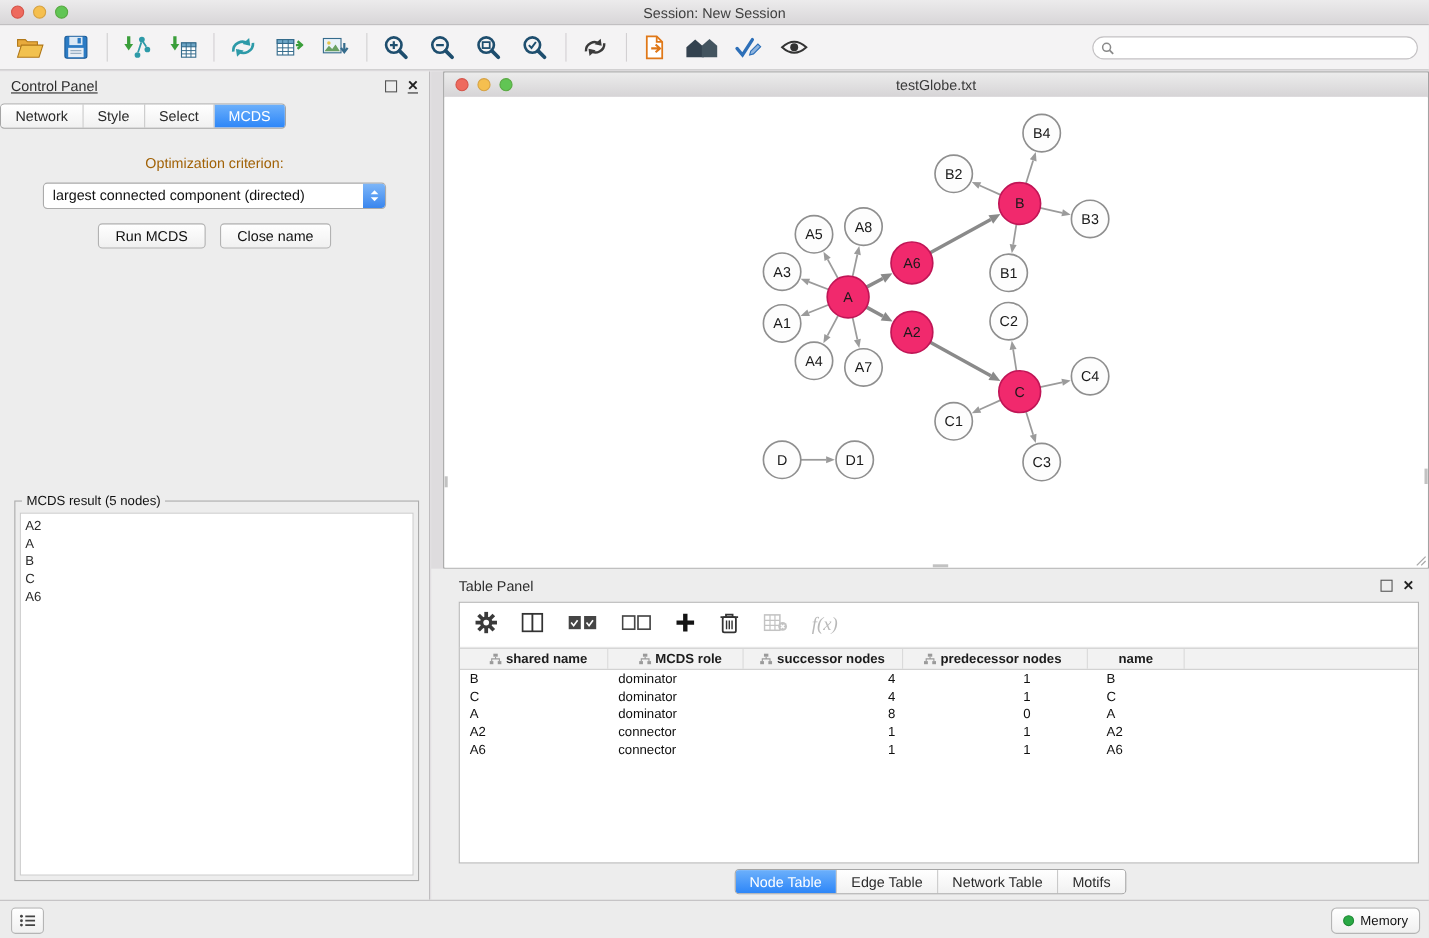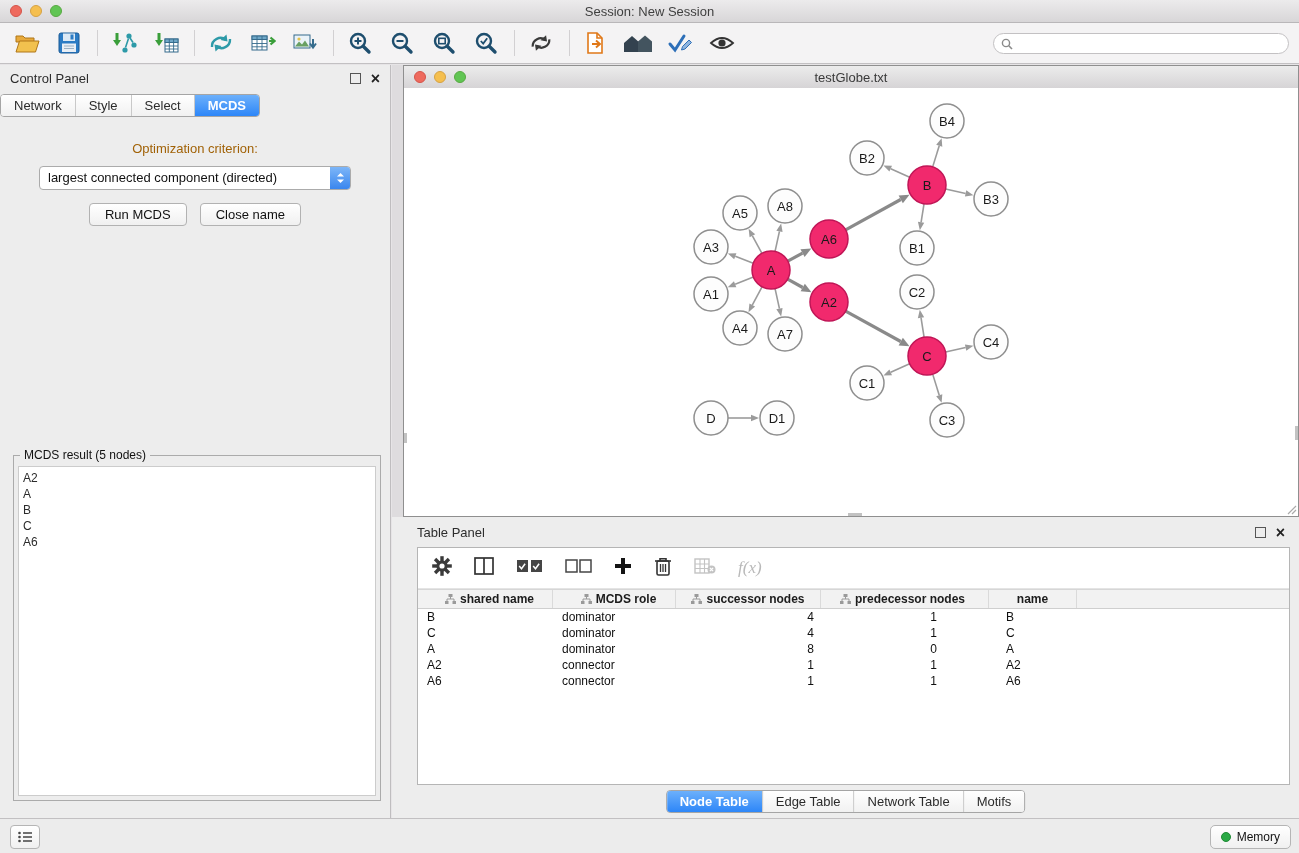--- a/index.html
+++ b/index.html
@@ -17,29 +17,29 @@
 
   
   .main-toolbar{position:absolute;left:0;top:23px;width:100%;height:41px;background:#f4f3f4;border-bottom:1px solid #c2c0c2;display:flex;align-items:center;padding-left:10px;box-sizing:border-box;}
   .tbi{width:34px;height:32px;display:flex;align-items:center;justify-content:center;margin-right:8px;border-radius:4px;}
   .tbsep{width:1px;height:26px;background:#d2d0d2;margin:0 9px 0 3px;}
   .searchbox{position:absolute;right:10px;top:10px;width:296px;height:21px;background:#fff;border:1px solid #c3c1c3;border-radius:11px;display:flex;align-items:center;padding-left:7px;box-sizing:border-box;}
   .searchbox input{border:none;outline:none;flex:1;height:17px;font-size:12px;background:transparent;margin-left:4px;}
 
   
   .control-panel{position:absolute;left:0;top:65px;width:391px;height:753px;background:#ededed;border-right:1px solid #bfbdbf;box-sizing:border-box;}
-  .panel-header{display:flex;align-items:center;padding:6px 10px 0 10px;font-size:13px;color:#2d2d2d;}
+  .panel-header{display:flex;align-items:center;padding:6px 10px 0 10px;font-size:13px;color:#2d2d2d;text-decoration:underline;}
   .panel-header .ph-title{flex:1;}
   .ph-float{width:9px;height:9px;border:1.5px solid #555;display:inline-block;margin-right:10px;}
   .ph-close{font-size:16px;font-weight:bold;color:#222;line-height:10px;cursor:default;}
   .segtabs{display:flex;justify-content:flex-start;margin-top:8px;}
   .segwrap{display:inline-flex;border:1px solid #a5a5a5;border-radius:4px;overflow:hidden;background:#fdfdfd;}
   .seg{padding:3px 13px;font-size:13px;border-left:1px solid #c9c9c9;background:linear-gradient(#ffffff,#f1f1f1);}
   .seg:first-child{border-left:none;}
-  .seg.active{background:linear-gradient(#6cb0fb,#2d86f8);color:#fff;font-weight:bold;}
+  .seg.active{background:linear-gradient(#6cb0fb,#2d86f8);color:#fff;}
   .opt-label{text-align:center;margin-top:24px;font-size:13px;color:#a16207;}
   .combo{margin:10px auto 0;width:312px;height:24px;position:relative;border:1px solid #ababab;border-radius:4px;background:#fff;font-size:13px;line-height:22px;padding-left:8px;box-sizing:border-box;color:#111;}
   .combo .stepper{position:absolute;right:0;top:0;bottom:0;width:20px;background:linear-gradient(#7db6f8,#3a86ee);border-radius:0 3px 3px 0;display:flex;align-items:center;justify-content:center;}
   .btn-row{display:flex;justify-content:center;gap:13px;margin-top:13px;align-items:center;}
   .aqua-btn{padding:3px 15px;font-size:13px;border:1px solid #b2b2b2;border-radius:4px;background:linear-gradient(#ffffff,#f0f0f0);color:#111;}
   .titled-box{position:absolute;left:13px;right:9px;top:390px;height:344px;border:1px solid #ababab;}
   .titled-box .box-label{position:absolute;top:-8px;left:6px;background:#ededed;padding:0 4px;font-size:12px;color:#111;}
   .result-list{position:absolute;left:4px;right:4px;top:10px;bottom:4px;background:#fff;border:1px solid #cccccc;font-size:12px;line-height:16px;padding:3px 0 0 4px;overflow:hidden;}
 
   

